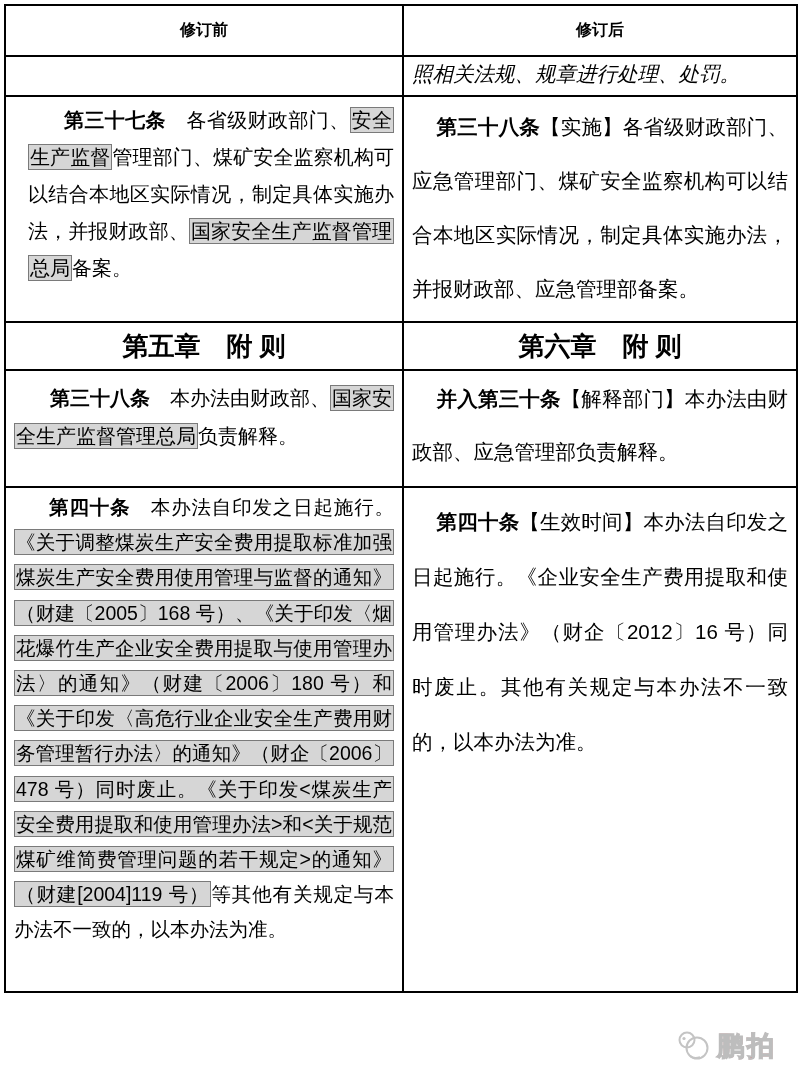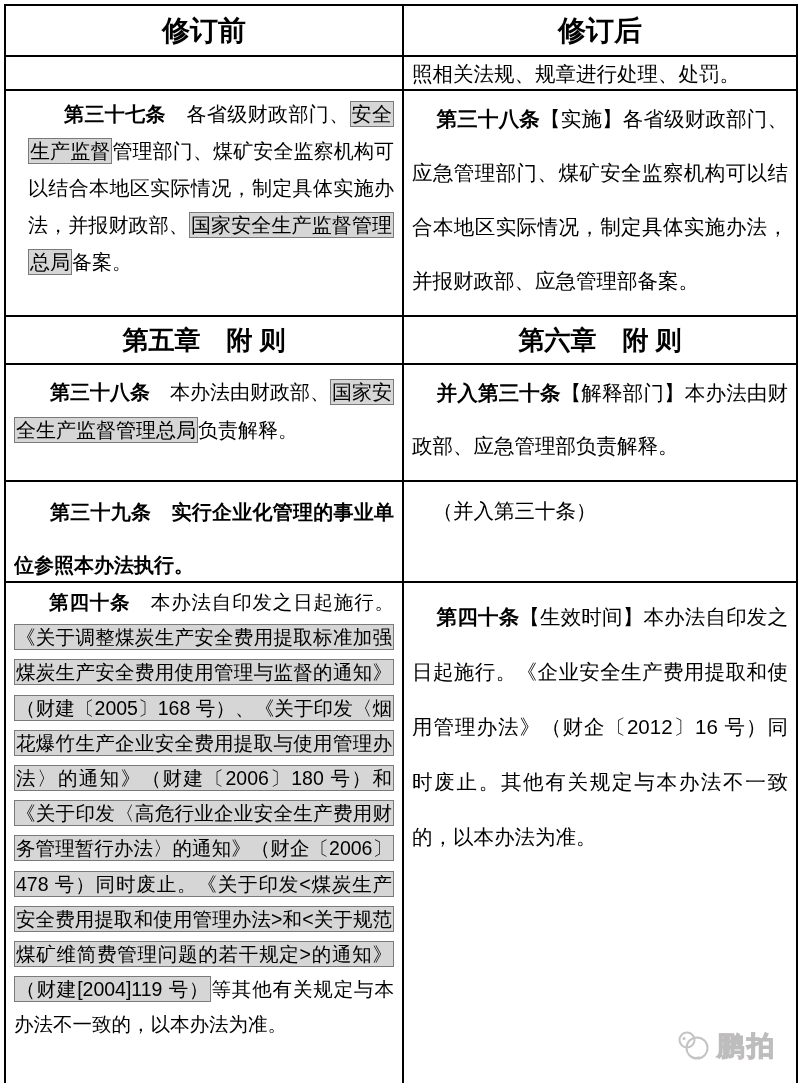--- a/index.html
+++ b/index.html
@@ -3,24 +3,24 @@
 <meta charset="utf-8">
 <style>
   html,body{margin:0;padding:0;background:#ffffff;}
   .page{position:relative;width:800px;height:1083px;background:#ffffff;overflow:hidden;
         font-family:"Liberation Sans","DejaVu Sans",sans-serif;color:#000;}
   table.cmp{position:absolute;left:4px;top:4px;width:792px;border-collapse:collapse;table-layout:fixed;}
   table.cmp td, table.cmp th{border:2px solid #000;vertical-align:top;padding:0 8px;overflow:hidden;}
   col.c-left{width:398px;} col.c-right{width:394px;}
 
   tr.hrow{height:51px;}
-  tr.hrow th{font-size:28px;font-weight:bold;text-align:center;vertical-align:middle;padding:0;}
+  tr.hrow th{font-size:16px;font-weight:bold;text-align:center;vertical-align:middle;padding:0;}
 
   .cellbox{overflow:hidden;}
-  tr.r1{height:34px;}  .r1 .cellbox{height:30px;}
+  tr.r1{height:40px;font-style:italic;}  .r1 .cellbox{height:30px;}
   tr.r2{height:225px;} .r2 .cellbox{height:219px;}
   tr.r3{height:48px;}  .r3 .cellbox{height:44px;}
   tr.r4{height:113px;margin-top:24px;} .r4 .cellbox{height:107px;}
   tr.r5{height:101px;} .r5 .cellbox{height:95px;}
   tr.r6{height:503px;} .r6 .cellbox{height:497px;}
 
   p.para{margin:0;text-align:justify;}
   p.para.center{text-align:center;}
   .bold{font-weight:bold;}
   .hl{background:#d6d6d6;border:1px solid #7a7a7a;padding:1px 1px;
@@ -78,21 +78,21 @@
           </td>
     </tr>
     <tr class="r2">
       <td class="lt">
             <div class="cellbox">
               <p class="para" style="text-indent: 1.8em;"><span class="bold">第三十七条</span><span>　各省级财政部门、</span><span class="hl">安全生产监督</span><span>管理部门、煤矿安全监察机构可以结合本地区实际情况，制定具体实施办法，并报财政部、</span><span class="hl">国家安全生产监督管理总局</span><span>备案。</span></p>
             </div>
           </td>
       <td class="rt">
             <div class="cellbox">
-              <p class="para" style="text-indent: 1.2em; font-family: Liberation Mono, monospace;"><span class="bold">第三十八条</span><span>【实施】</span><span>各省级财政部门、应急管理部门、煤矿安全监察机构可以结合本地区实际情况，制定具体实施办法，并报财政部、应急管理部备案。</span></p>
+              <p class="para" style="text-indent: 1.2em;"><span class="bold">第三十八条</span><span>【实施】</span><span>各省级财政部门、应急管理部门、煤矿安全监察机构可以结合本地区实际情况，制定具体实施办法，并报财政部、应急管理部备案。</span></p>
             </div>
           </td>
     </tr>
     <tr class="r3">
       <td class="lt">
             <div class="cellbox">
               <p class="para center"><span class="bold">第五章　附 则</span></p>
             </div>
           </td>
       <td class="rt">
@@ -103,32 +103,20 @@
     </tr>
     <tr class="r4">
       <td class="lt">
             <div class="cellbox">
               <p class="para" style="text-indent: 1.8em;"><span class="bold">第三十八条</span><span>　本办法由财政部、</span><span class="hl">国家安全生产监督管理总局</span><span>负责解释。</span></p>
             </div>
           </td>
       <td class="rt">
             <div class="cellbox">
               <p class="para" style="text-indent: 1.2em;"><span class="bold">并入第三十条</span><span>【解释部门】</span><span>本办法由财政部、应急管理部负责解释。</span></p>
-            </div>
-          </td>
-    </tr>
-    <tr class="r5">
-      <td class="lt">
-            <div class="cellbox">
-              <p class="para" style="text-indent: 1.8em;"><span class="bold">第三十九条　实行企业化管理的事业单位参照本办法执行。</span></p>
-            </div>
-          </td>
-      <td class="rt">
-            <div class="cellbox">
-              <p class="para" style="text-indent: 1em;"><span>（并入第三十条）</span></p>
             </div>
           </td>
     </tr>
     <tr class="r6">
       <td class="lt">
             <div class="cellbox">
               <p class="para" style="text-indent: 1.8em;"><span class="bold">第四十条</span><span>　本办法自印发之日起施行。</span><span class="hl">《关于调整煤炭生产安全费用提取标准加强煤炭生产安全费用使用管理与监督的通知》（财建〔2005〕168 号）、《关于印发〈烟花爆竹生产企业安全费用提取与使用管理办法〉的通知》（财建〔2006〕180 号）和《关于印发〈高危行业企业安全生产费用财务管理暂行办法〉的通知》（财企〔2006〕478 号）同时废止。《关于印发&lt;煤炭生产安全费用提取和使用管理办法&gt;和&lt;关于规范煤矿维简费管理问题的若干规定&gt;的通知》（财建[2004]119 号）</span><span>等其他有关规定与本办法不一致的，以本办法为准。</span></p>
             </div>
           </td>
       <td class="rt">

